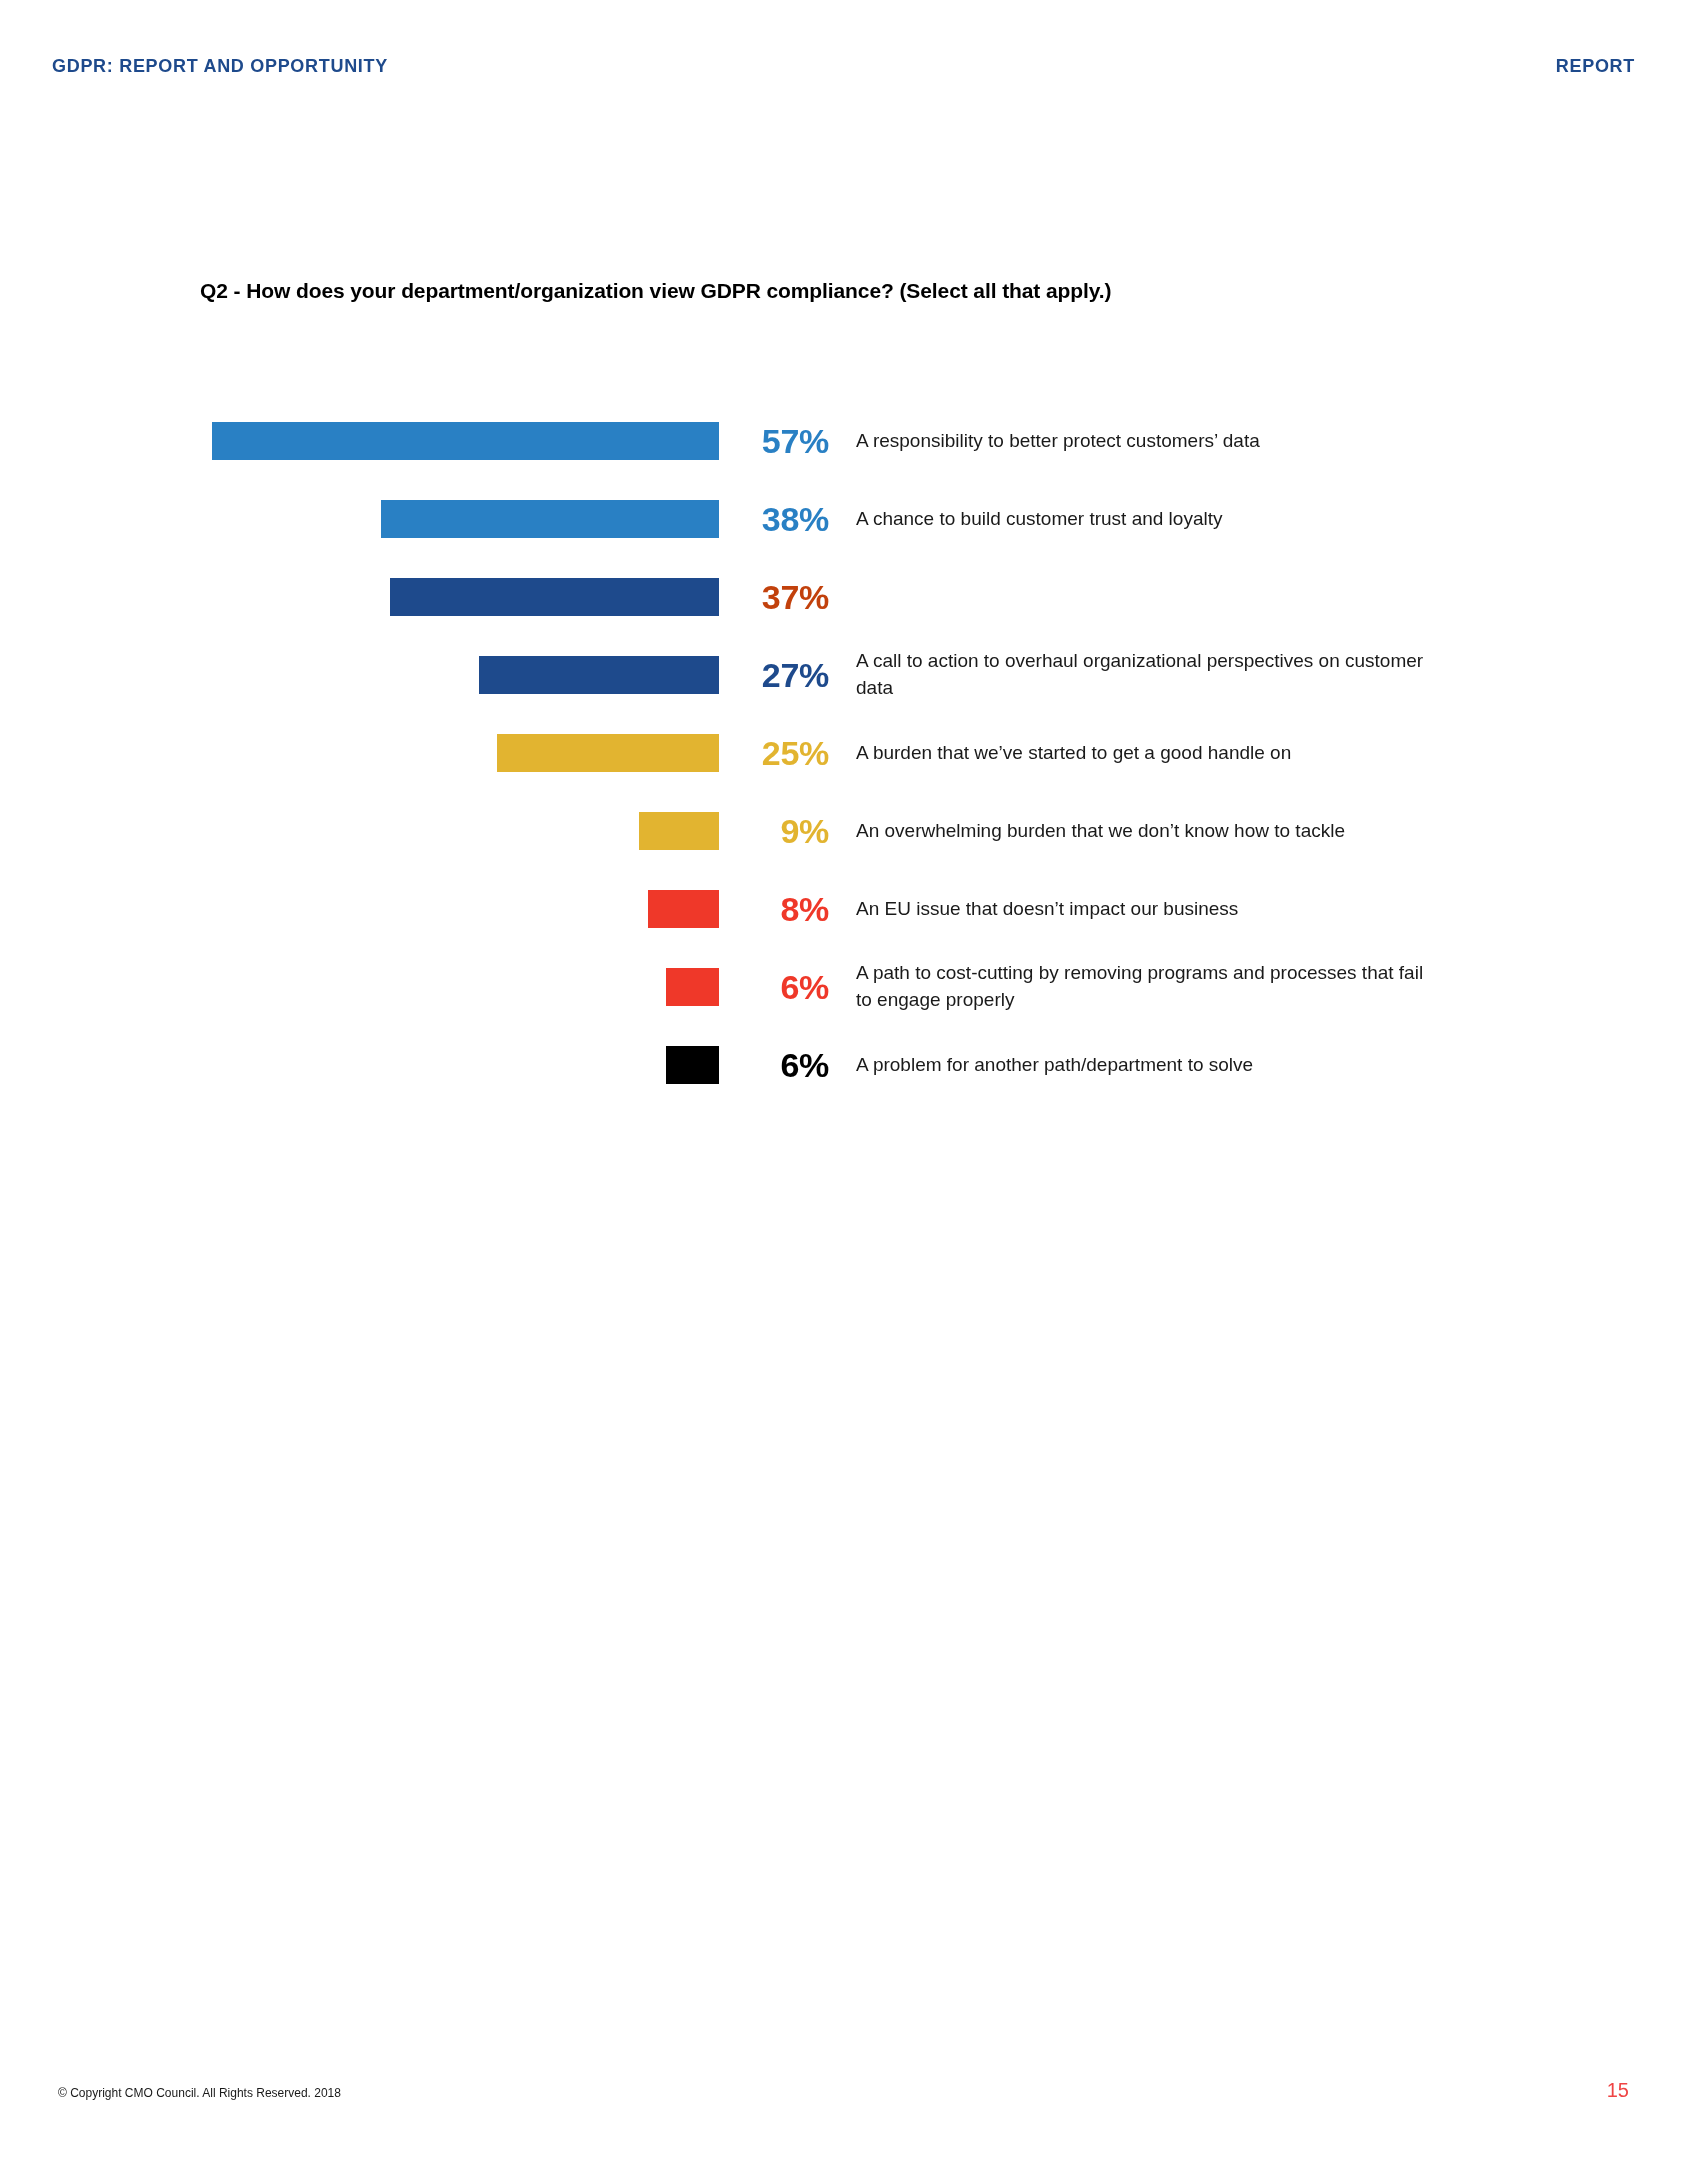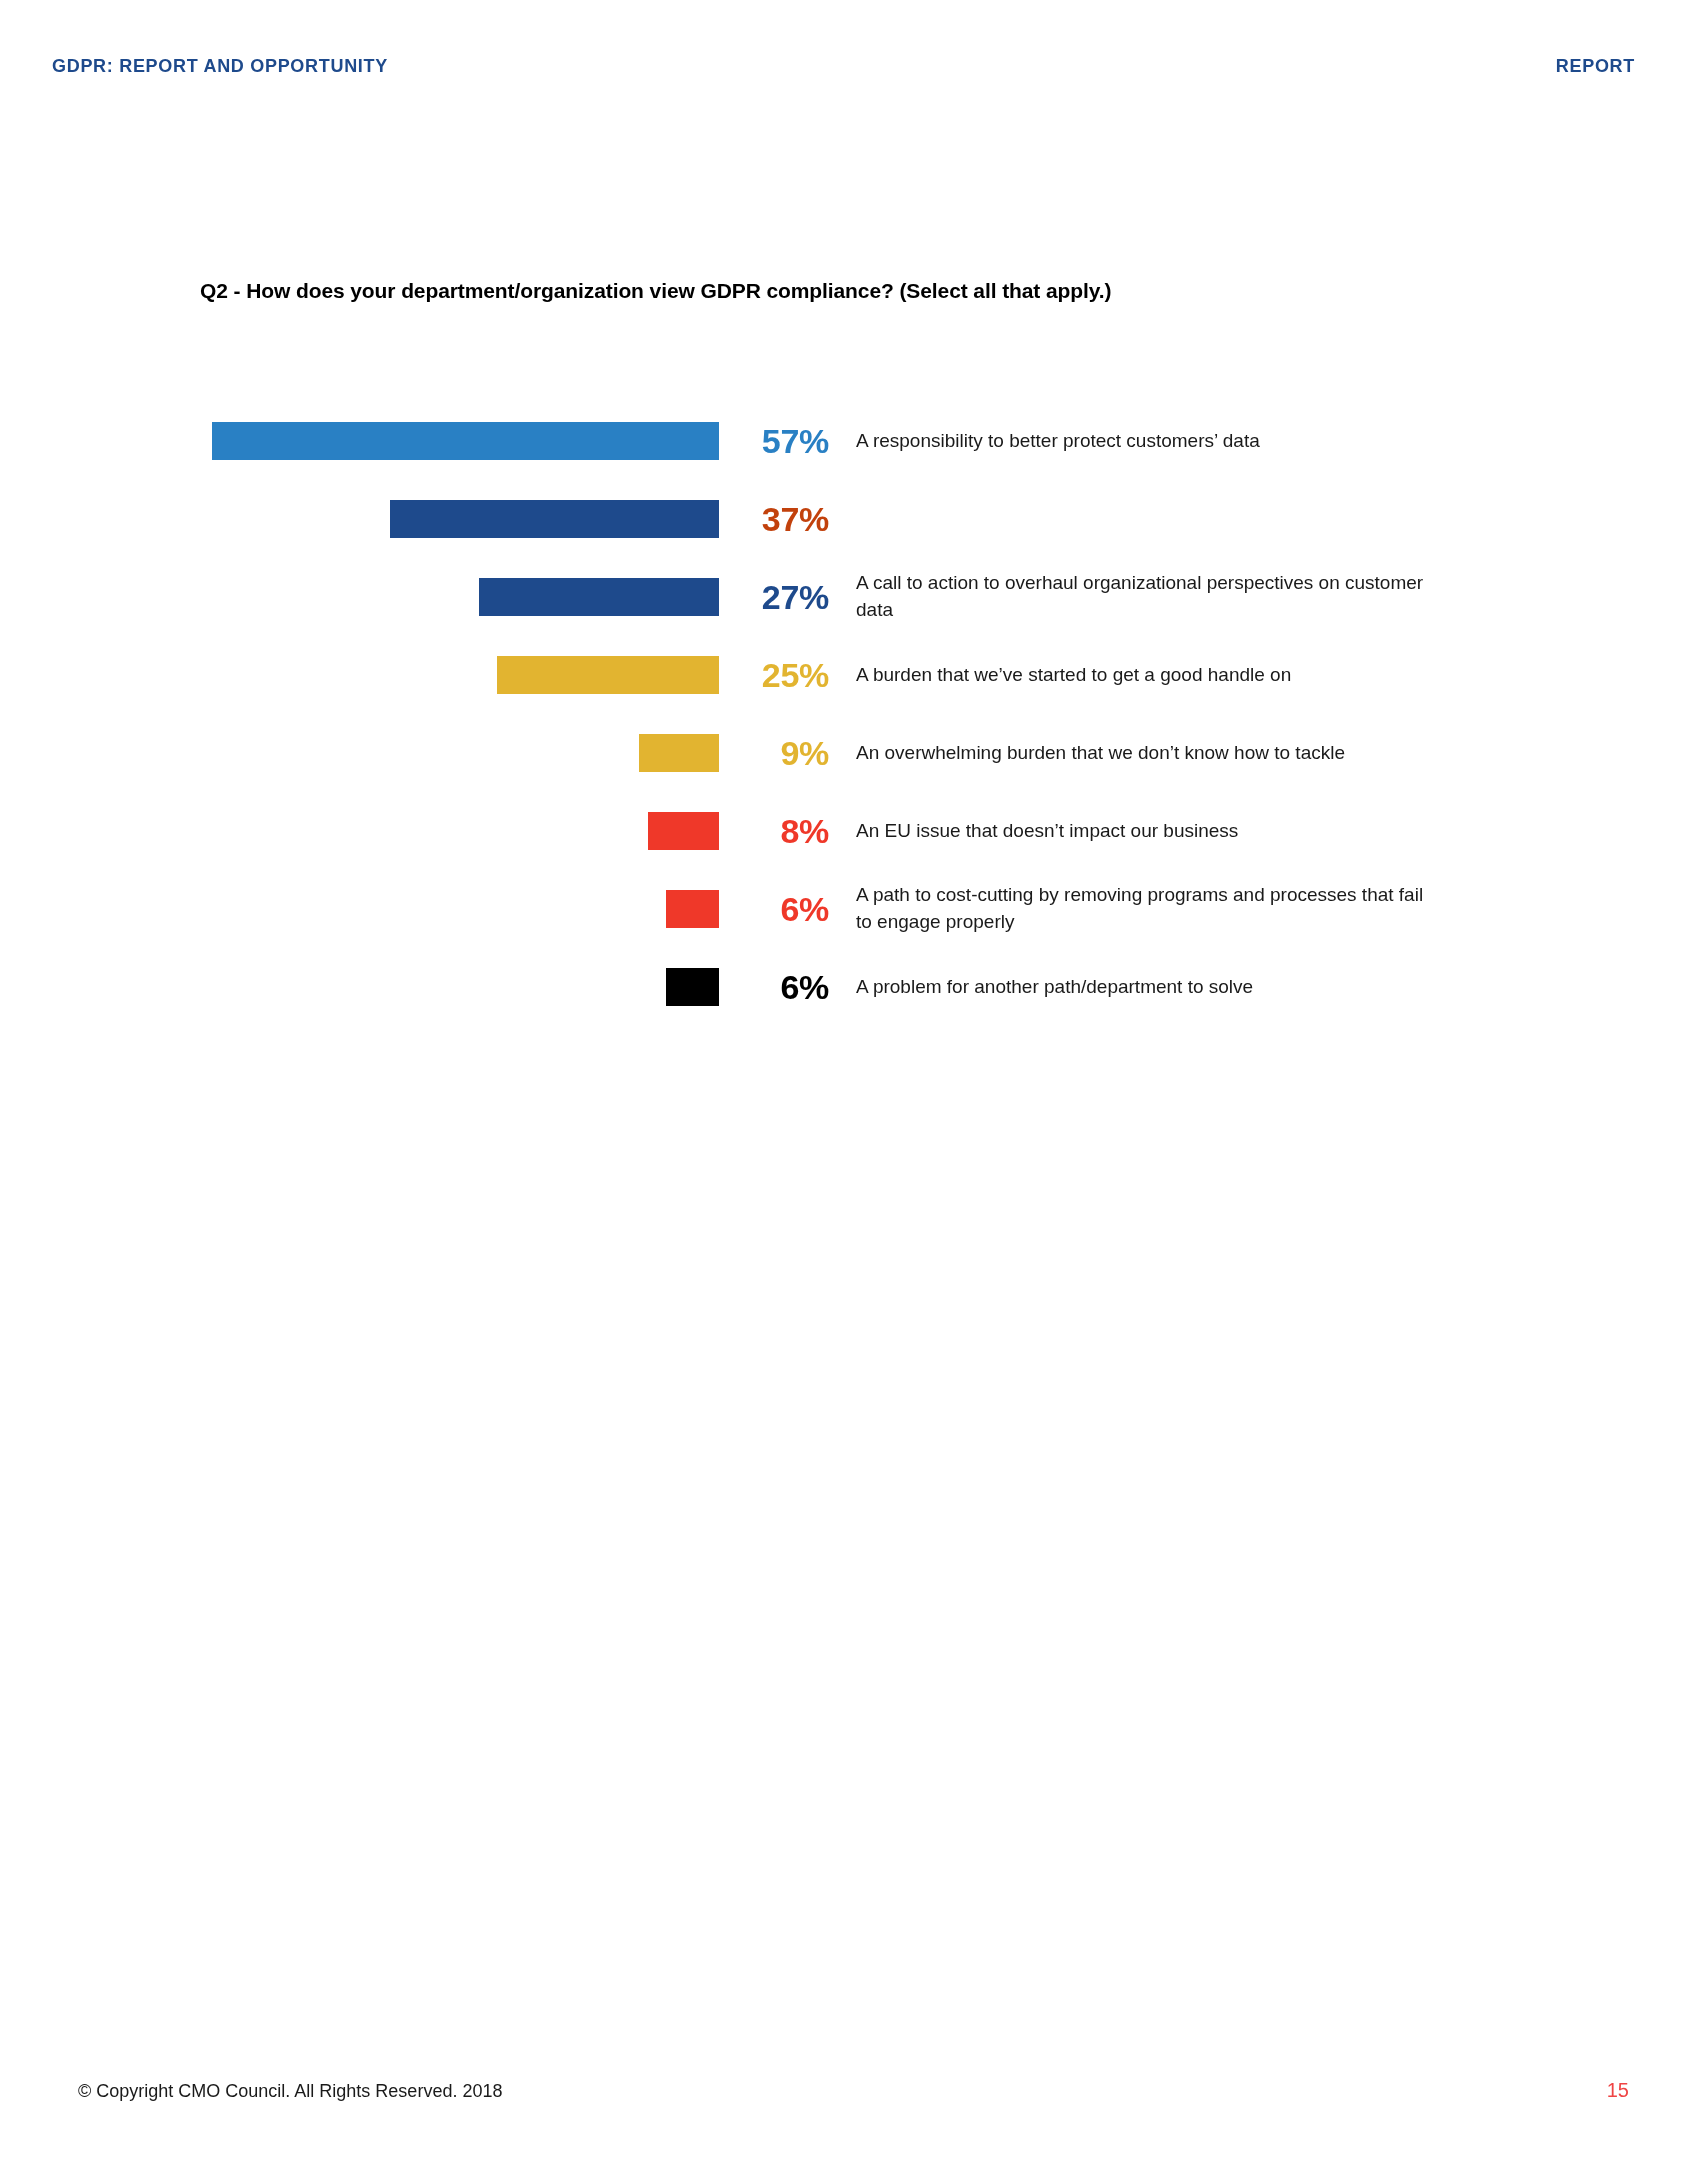--- a/index.html
+++ b/index.html
@@ -99,23 +99,22 @@
   .page-footer {
     position: absolute;
     bottom: 81px;
     left: 58px;
     right: 58px;
     display: flex;
     align-items: baseline;
     justify-content: space-between;
   }
   .copyright {
-    font-size: 18px;
+    font-size: 12px;
     color: #1a1a1a;
-    margin-left: 20px;
   }
   .page-number {
     font-size: 20px;
     color: #ef4444;
   }
 </style>
 </head>
 <body>
 
 <div class="page">
@@ -131,20 +130,27 @@
     <div class="bars">
         <div class="bar-row">
           <div class="bar-track">
             <div class="bar" style="width: 507px; background: rgb(41, 128, 196);"></div>
           </div>
           <div class="pct" style="color: rgb(41, 128, 196);">57%</div>
           <div class="bar-label">A responsibility to better protect customers’ data</div>
         </div>
         <div class="bar-row">
           <div class="bar-track">
+            <div class="bar" style="width: 338px; background: rgb(41, 128, 196);"></div>
+          </div>
+          <div class="pct" style="color: rgb(41, 128, 196);">38%</div>
+          <div class="bar-label">A chance to build customer trust and loyalty</div>
+        </div>
+        <div class="bar-row">
+          <div class="bar-track">
             <div class="bar" style="width: 329px; background: rgb(30, 74, 140);"></div>
           </div>
           <div class="pct" style="color: #c2410c;">37%</div>
         </div>
         <div class="bar-row">
           <div class="bar-track">
             <div class="bar" style="width: 240px; background: rgb(30, 74, 140);"></div>
           </div>
           <div class="pct" style="color: rgb(30, 74, 140);">27%</div>
           <div class="bar-label">A call to action to overhaul organizational perspectives on customer data</div>

